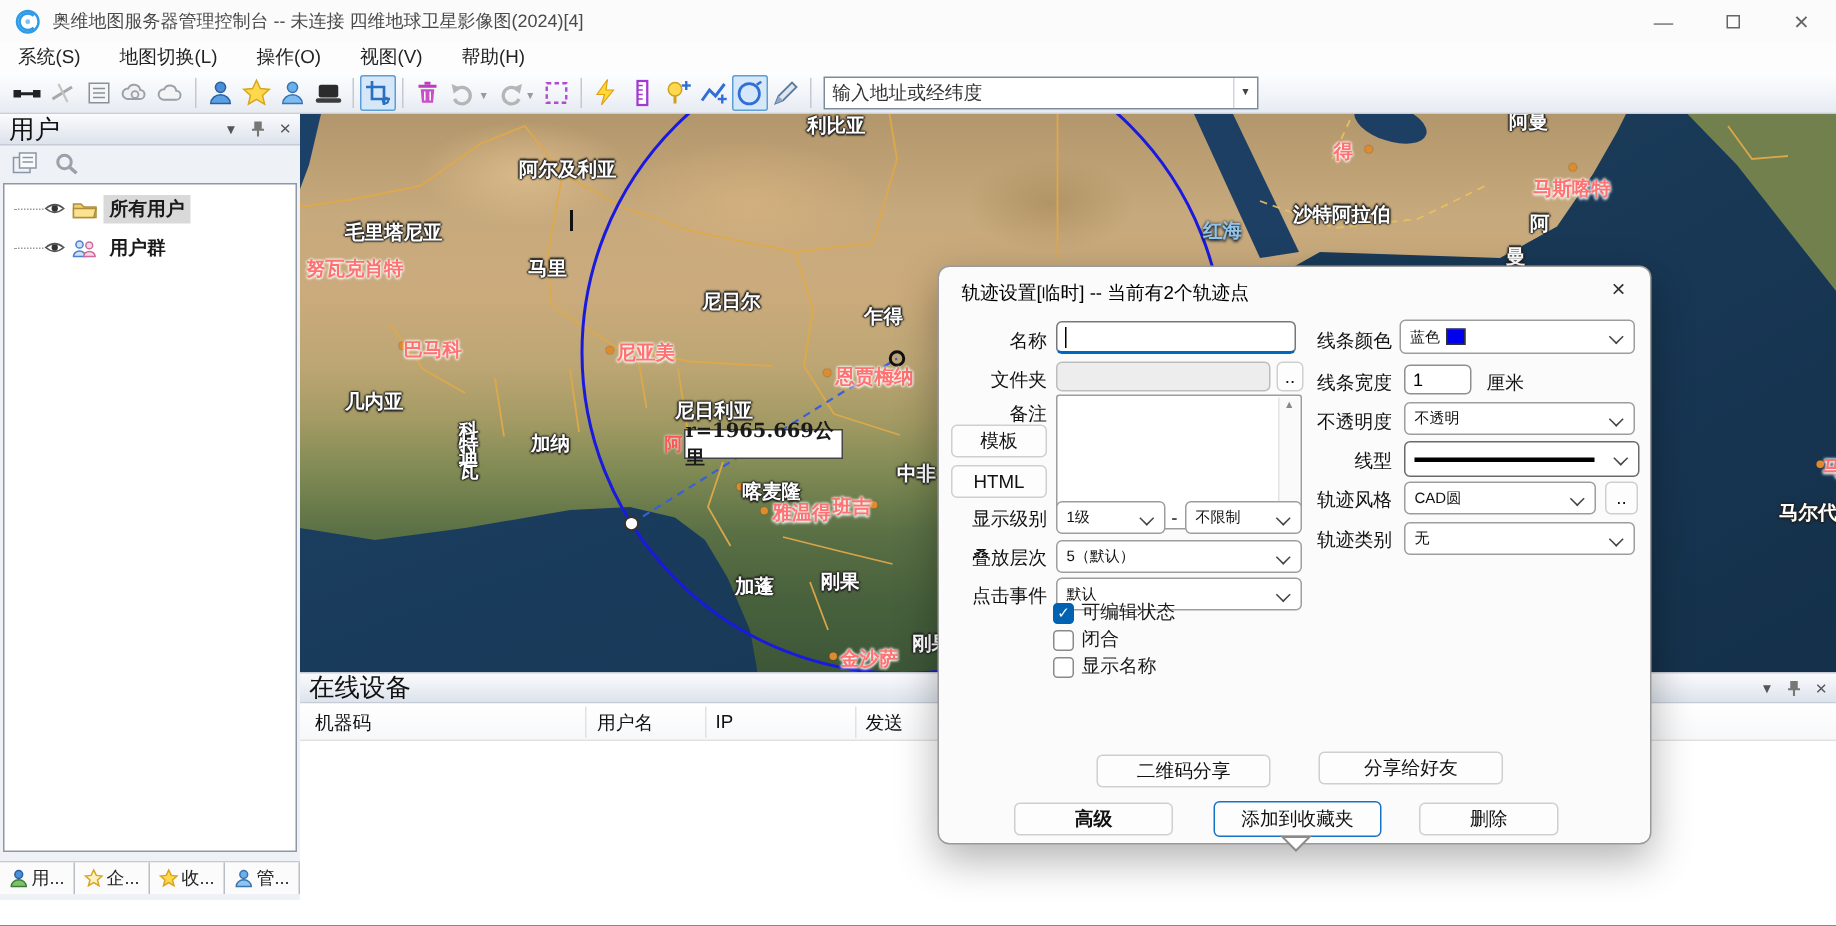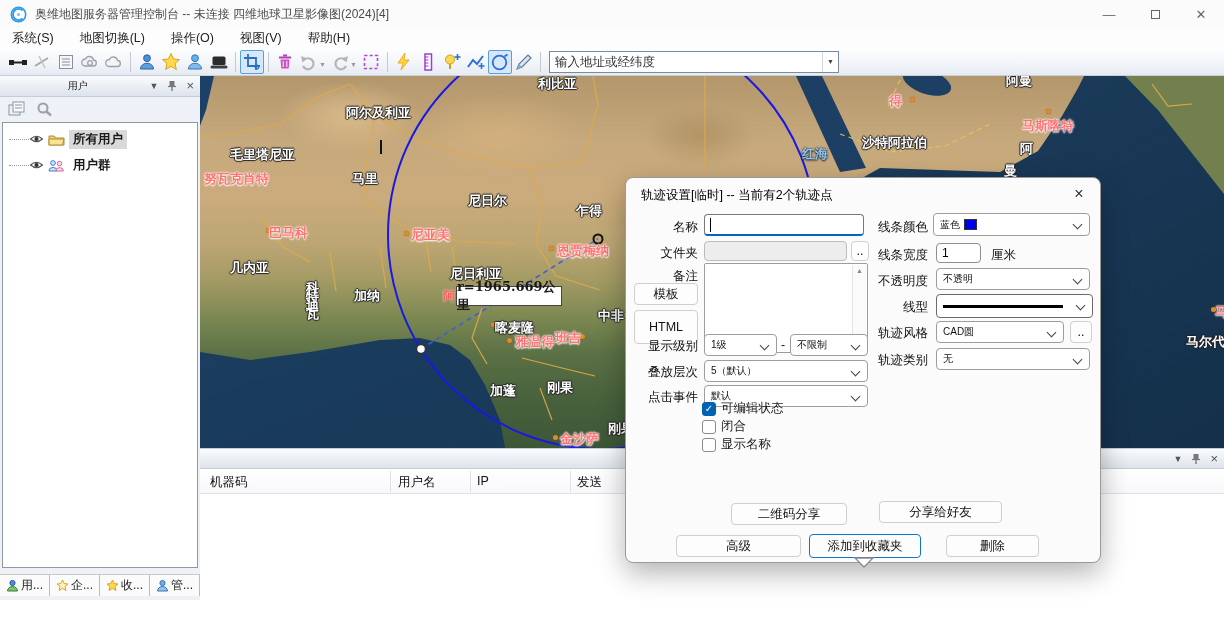--- a/index.html
+++ b/index.html
@@ -25,21 +25,21 @@
   .tsep{width:1px;height:20px;background:#c3c9d2;margin:0 4px;flex:0 0 auto;}
   .tdrop{font-size:7px;color:#9a9a9a;margin:6px 2px 0 -2px;}
   .addr{width:290px;height:22px;border:1px solid #7c8b9b;background:#fff;display:flex;align-items:center;margin-left:4px;}
   .addr input{flex:1;border:0;outline:0;height:18px;padding:0 5px;font-size:12.5px;font-family:inherit;}
   .addr input::placeholder{color:#333;opacity:1;}
   .addr .drop{width:16px;height:20px;border-left:1px solid #cfd6de;display:flex;align-items:center;justify-content:center;font-size:7px;color:#444;}
 
   
   .userpanel{position:absolute;left:0;top:76px;width:200px;height:524px;background:#eef1f5;}
   .phead{height:21px;background:linear-gradient(180deg,#fafbfd,#dde3ec);border-bottom:1px solid #c6ccd6;display:flex;align-items:center;padding:0 6px;}
-  .phead .ptitle{flex:1;font-size:10px;color:#111;text-align:center;}
+  .phead .ptitle{flex:1;font-size:17px;color:#111;}
   .phctl{display:flex;gap:9px;align-items:center;color:#555;}
   .phctl span{font-size:9px;}
   .phctl .x{font-size:13px;line-height:10px;}
   .ptools{height:24px;display:flex;align-items:center;gap:10px;padding-left:8px;}
   .treebox{position:absolute;left:2px;top:46px;width:196px;height:446px;background:#fff;border:1px solid #8f98a3;}
   .trow{position:relative;display:flex;align-items:center;height:20px;margin-top:6px;padding-left:26px;gap:4px;}
   .trow::before{content:"";position:absolute;left:6px;top:10px;width:20px;border-top:1px dotted #9a9a9a;}
   .trow .lbl{font-weight:bold;font-size:12.5px;padding:1px 4px;}
   .trow.sel .lbl{background:#d9d9d9;}
   .ptabs{position:absolute;left:0;top:498px;width:200px;height:22px;background:#f4f4f4;display:flex;border-top:1px solid #c9c9c9;}
@@ -516,21 +516,21 @@
     <button class="dbtn" style="left:225px;top:63px;width:18px;height:20px;">..</button>
 
     <div class="dlabel" style="left:22px;top:90px;width:50px;">备注</div>
     <div class="dtextarea">
       <div class="dscroll">
           <span class="up">▲</span>
           <span class="dn">▼</span>
         </div>
     </div>
     <button class="dbtn" style="left:8px;top:105px;width:64px;height:22px;">模板</button>
-    <button class="dbtn" style="left:8px;top:132px;width:64px;height:34px;">HTML</button>
+    <button class="dbtn" style="left:8px;top:132px;width:64px;height:22px;">HTML</button>
 
     <div class="dlabel" style="left:8px;top:160px;width:64px;">显示级别</div>
     <div class="combo" style="left:78px;top:156px;width:73px;height:22px;">
         <span>1级</span>
       </div>
     <div class="dlabel" style="left:153px;top:160px;width:8px;text-align:center;">-</div>
     <div class="combo" style="left:164px;top:156px;width:78px;height:22px;">
         <span>不限制</span>
       </div>
 
@@ -583,21 +583,21 @@
       </div>
     <button class="dbtn" style="left:444px;top:143px;width:22px;height:22px;">..</button>
 
     <div class="dlabel" style="left:250px;top:174px;width:52px;">轨迹类别</div>
     <div class="combo" style="left:310px;top:170px;width:154px;height:22px;">
         <span>无</span>
       </div>
 
     <button class="dbtn" style="left:105px;top:325px;width:116px;height:22px;">二维码分享</button>
     <button class="dbtn" style="left:253px;top:323px;width:123px;height:22px;">分享给好友</button>
-    <button class="dbtn" style="left:50px;top:357px;width:125px;height:22px;">高级</button>
+    <button class="dbtn" style="left:50px;top:357px;width:106px;height:22px;font-weight:bold;">高级</button>
     <button class="dbtn default" style="left:183px;top:356px;width:112px;height:24px;">添加到收藏夹</button>
     <button class="dbtn" style="left:320px;top:357px;width:93px;height:22px;">删除</button>
   </div>
 
   <div class="dialog-tri">
     <svg width="22" height="13">
         <polygon points="2,2 20,2 11,11" fill="#fff" stroke="#8a8a8a" stroke-width="1.3"></polygon>
       </svg>
   </div>
 

